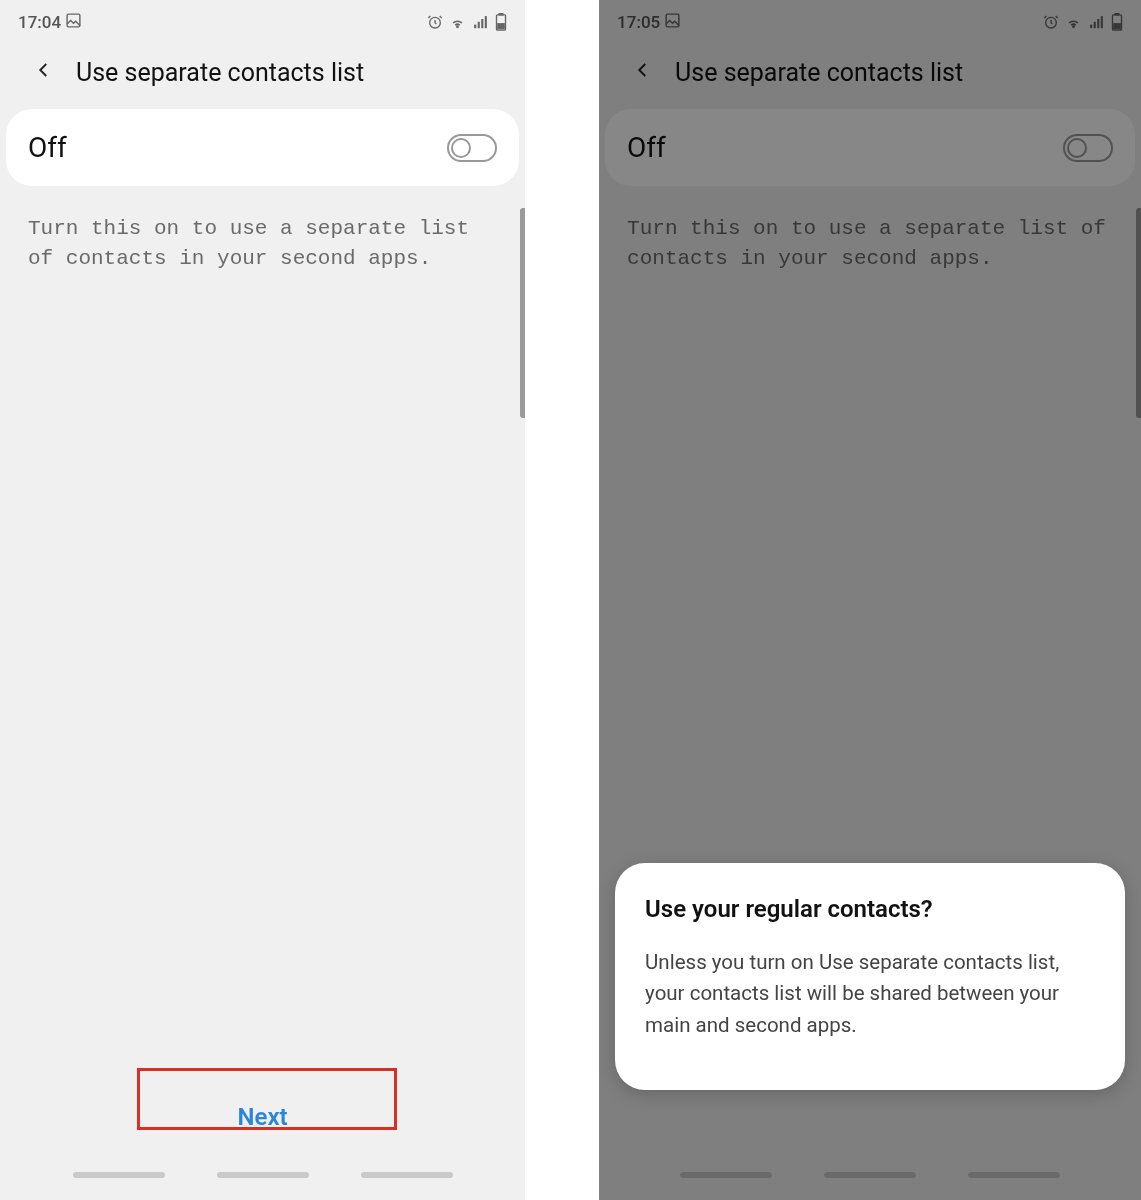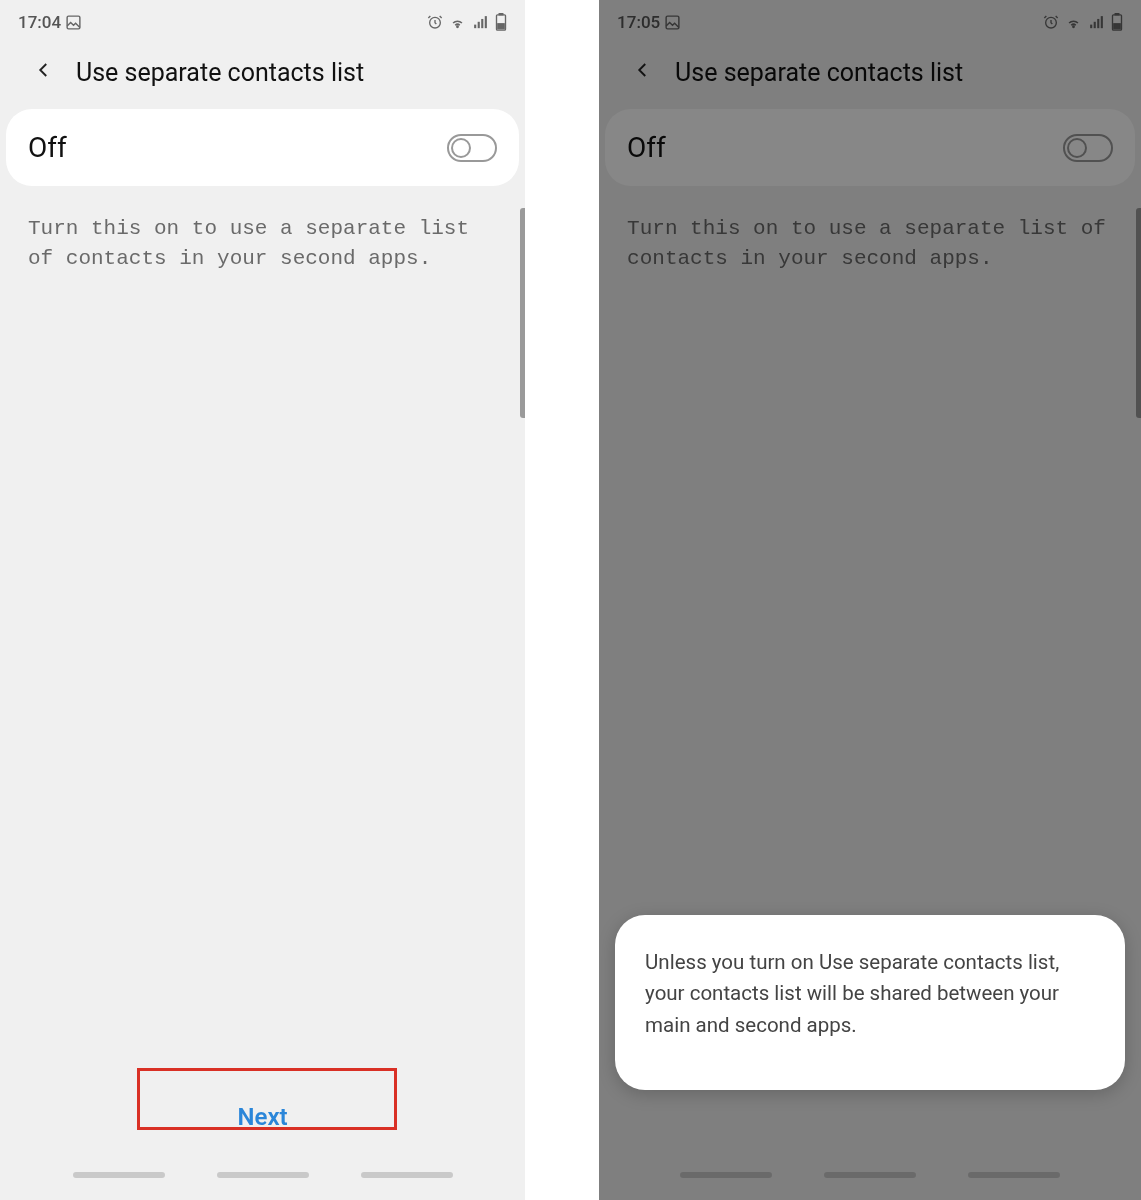--- a/index.html
+++ b/index.html
@@ -36,21 +36,21 @@
     .status-bar {
       height: 44px;
       display: flex;
       align-items: center;
       justify-content: space-between;
       padding: 0 18px;
       color: #555;
       font-size: 17px;
       font-weight: 500;
     }
-    .status-left { display: flex; align-items: center; gap: 4px; }
+    .status-left { display: flex; align-items: flex-start; gap: 4px; }
     .status-right { display: flex; align-items: center; gap: 6px; }
     .status-right svg, .status-left svg { display: block; }
 
     .app-bar {
       display: flex;
       align-items: flex-start;
       gap: 20px;
       padding: 14px 20px 22px 32px;
     }
     .back-chevron {
@@ -312,15 +312,16 @@
 
   <div class="nav-handles">
     <div class="nav-handle"></div>
     <div class="nav-handle"></div>
     <div class="nav-handle"></div>
   </div>
 
   <div class="overlay"></div>
 
   <div class="dialog">
+    <div class="dialog-title">Use your regular contacts?</div>
     <div class="dialog-body">Unless you turn on Use separate contacts list, your contacts list will be shared between your main and second apps.</div>
   </div>
 </div>
 
 </body></html>

